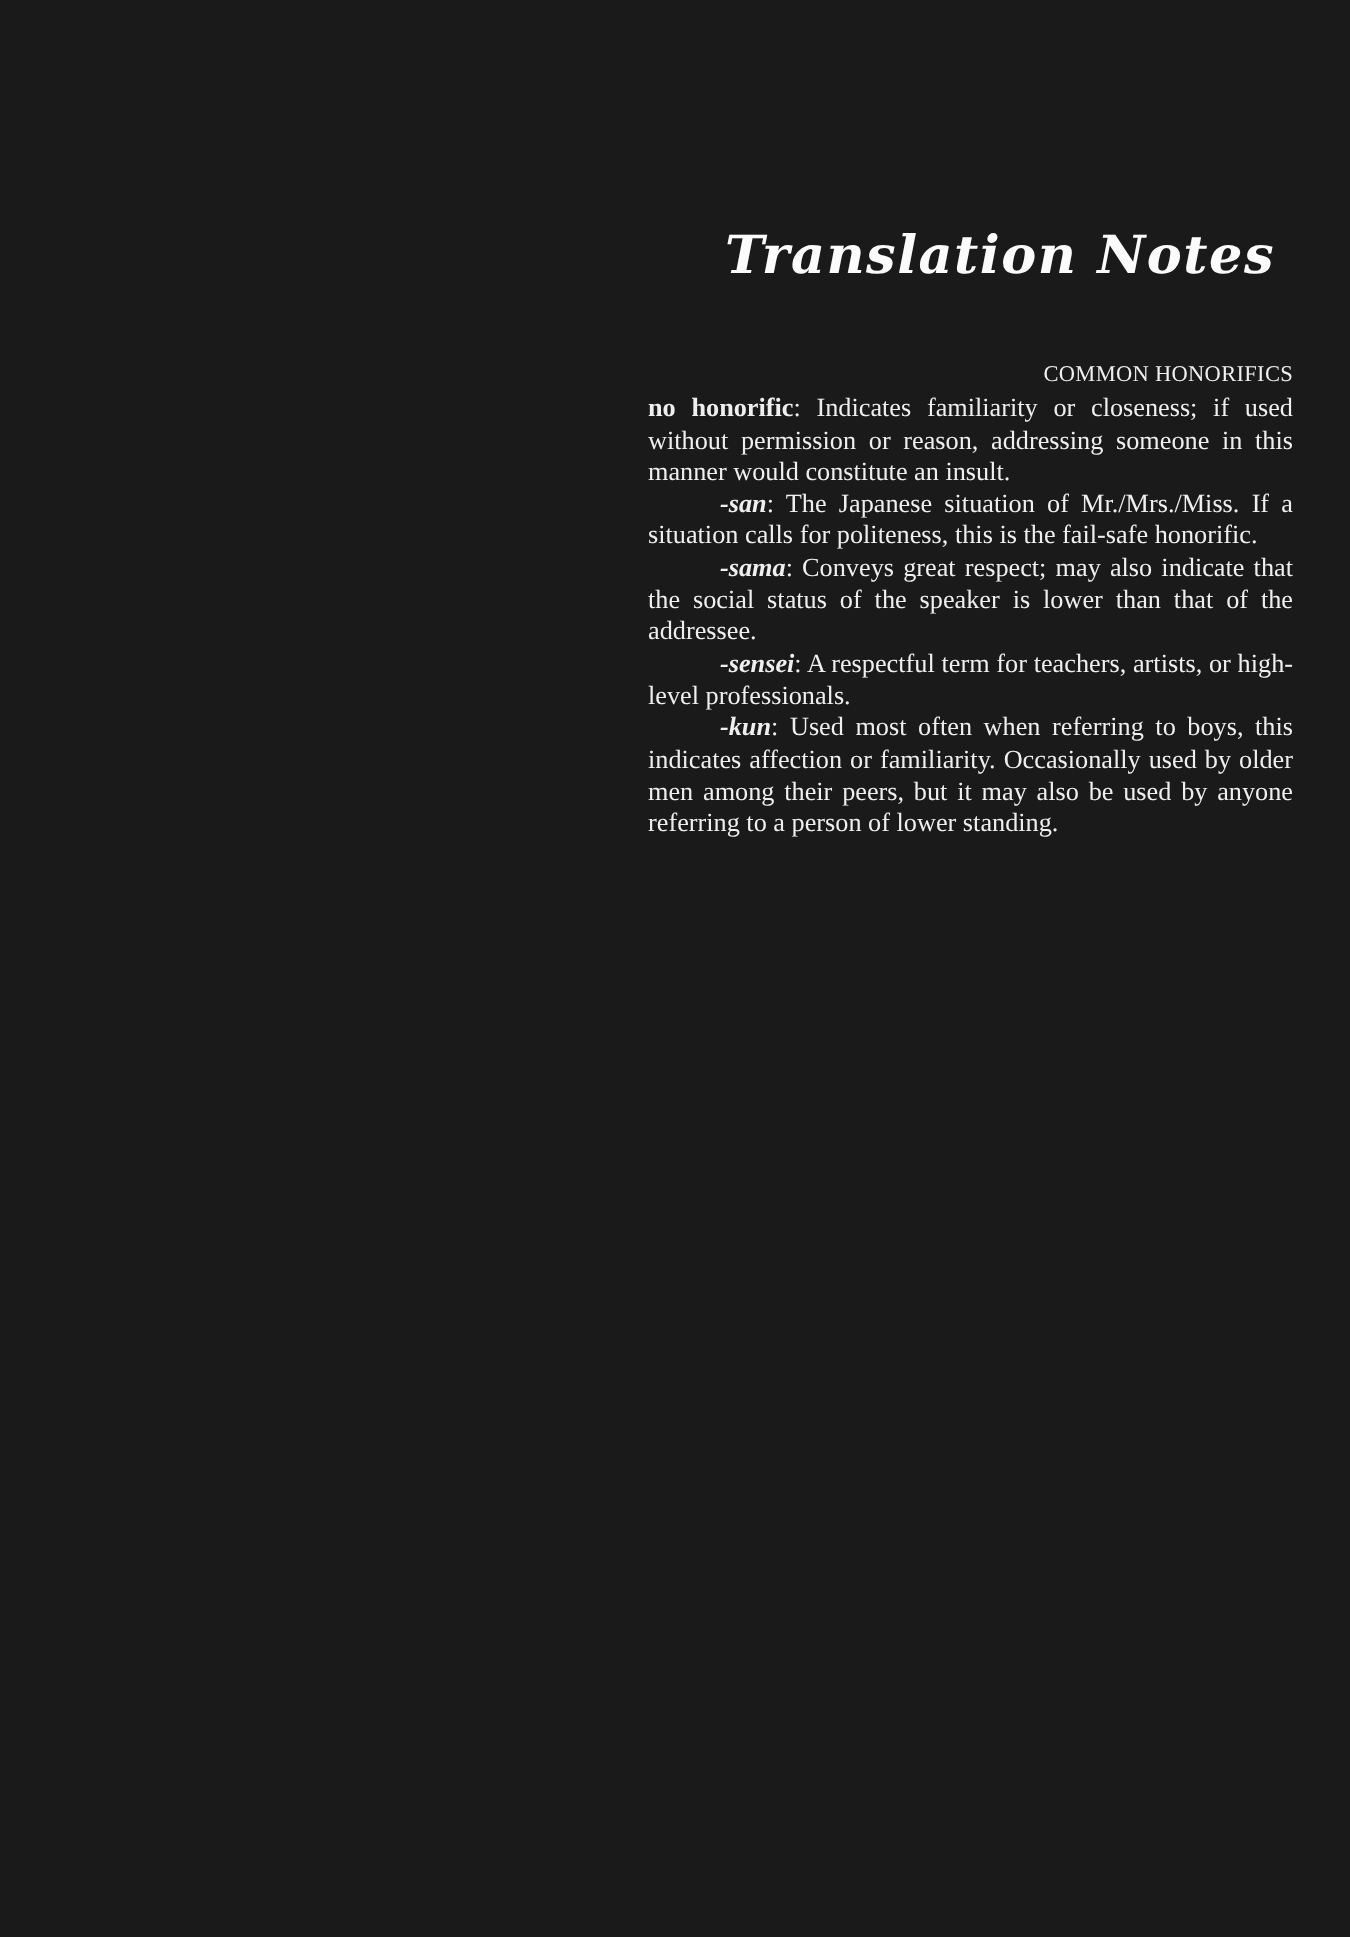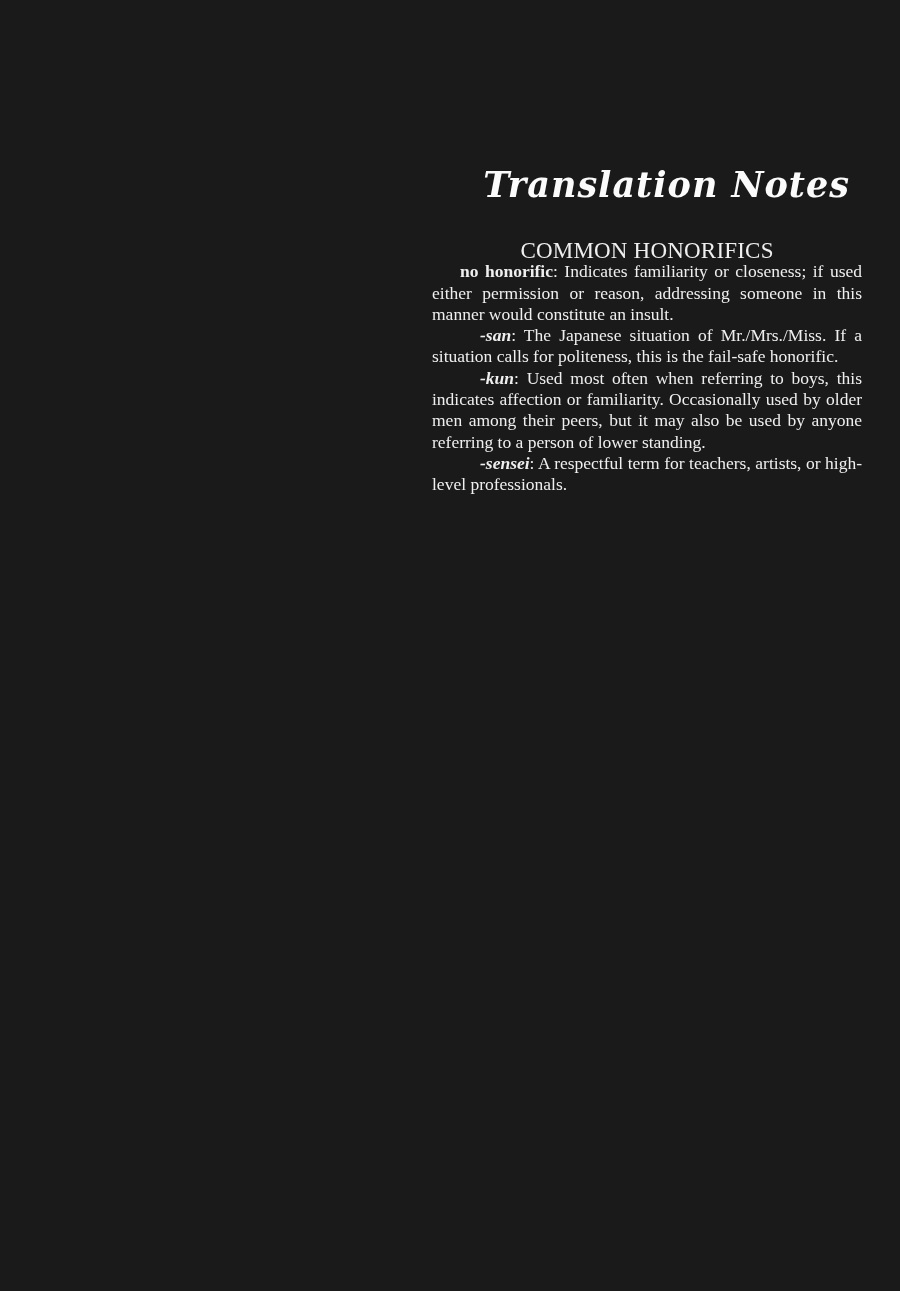--- a/index.html
+++ b/index.html
@@ -13,21 +13,21 @@
     position: relative;
     overflow: hidden;
     font-family: "Liberation Serif", serif;
   }
   .page {
     position: absolute;
     inset: 0;
   }
   .title {
     position: absolute;
-    top: 164px;
+    top: 150px;
     right: 50px;
     font-family: "DejaVu Serif", serif;
     font-style: italic;
     font-weight: bold;
     font-size: 35px;
     letter-spacing: 1px;
     color: #fbfbfb;
     white-space: nowrap;
   }
   .notes-block {
@@ -35,55 +35,55 @@
     top: 240px;
     left: 432px;
     width: 430px;
     color: #efefef;
     font-size: 17.5px;
     line-height: 21.3px;
     text-align: justify;
   }
   .section-heading {
     font-weight: normal;
-    font-size: 23px;
+    font-size: 15px;
     margin: 0;
-    text-align: center;
+    text-align: right;
     letter-spacing: 0.2px;
   }
   .entry {
     margin: 0;
   }
   .term-bold {
     font-weight: bold;
     font-style: normal;
-    margin-left: 28px;
   }
   .term-bold-italic {
     font-weight: bold;
     font-style: italic;
     margin-left: 48px;
   }
 </style>
 </head>
 <body>
 
 <div class="page">
 
   <div class="title">Translation Notes</div>
 
   <div class="notes-block">
 
     <p class="section-heading">COMMON HONORIFICS</p>
 
-    <p class="entry"><span class="term-bold">no honorific</span><span>: </span><span>Indicates familiarity or closeness; if used either permission or reason, addressing someone in this manner would constitute an insult.</span></p>
+    <p class="entry"><span class="term-bold">no honorific</span><span>: </span><span>Indicates familiarity or closeness; if used without permission or reason, addressing someone in this manner would constitute an insult.</span></p>
 
     <p class="entry"><span class="term-bold-italic">-san</span><span>: </span><span>The Japanese situation of Mr./Mrs./Miss. If a situation calls for politeness, this is the fail-safe honorific.</span></p>
 
+    <p class="entry"><span class="term-bold-italic">-sama</span><span>: </span><span>Conveys great respect; may also indicate that the social status of the speaker is lower than that of the addressee.</span></p>
+
+    <p class="entry"><span class="term-bold-italic">-sensei</span><span>: </span><span>A respectful term for teachers, artists, or high-level professionals.</span></p>
 
     <p class="entry"><span class="term-bold-italic">-kun</span><span>: </span><span>Used most often when referring to boys, this indicates affection or familiarity. Occasionally used by older men among their peers, but it may also be used by anyone referring to a person of lower standing.</span></p>
-
-    <p class="entry"><span class="term-bold-italic">-sensei</span><span>: </span><span>A respectful term for teachers, artists, or high-level professionals.</span></p>
 
 
   </div>
 
 </div>
 
 </body></html>

